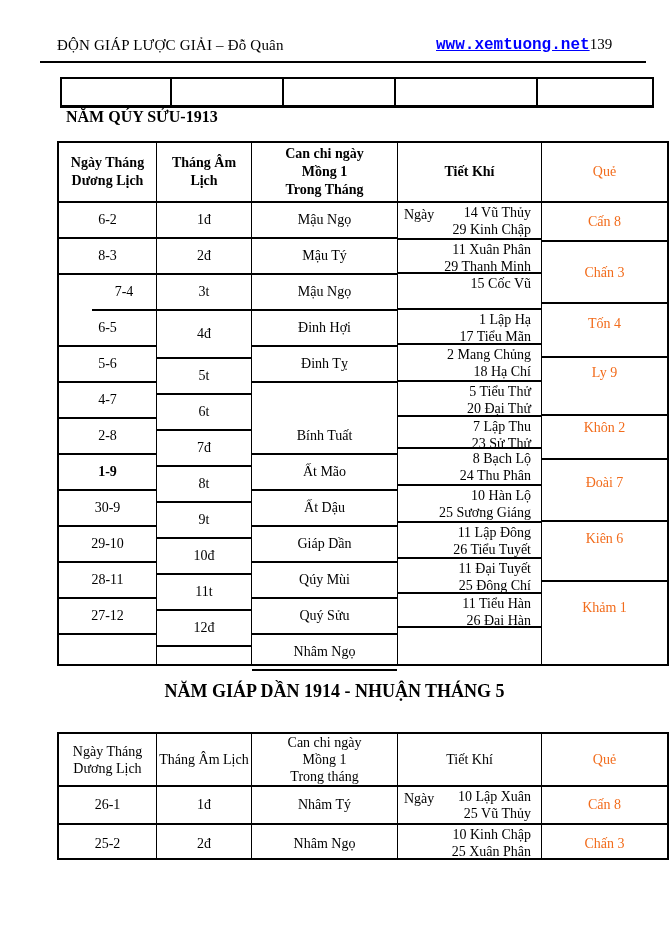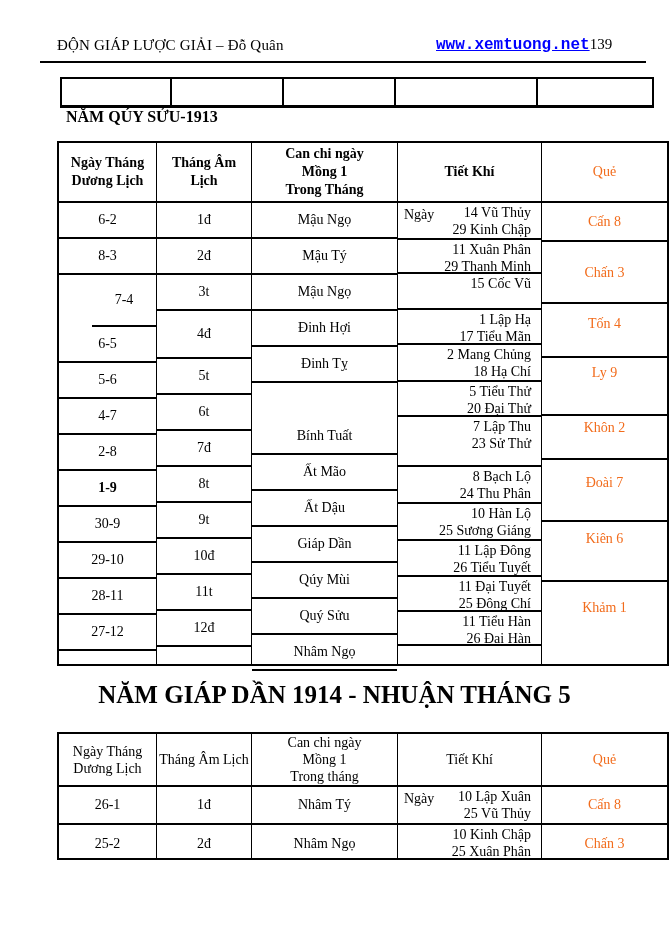--- a/index.html
+++ b/index.html
@@ -21,21 +21,21 @@
   .header-rule { position: absolute; left: 40px; top: 61px; width: 606px; height: 2px; background: #000; }
 
   .top-table {
     position: absolute; left: 60px; top: 77px; width: 594px; height: 31px;
     border: 2px solid #000; border-bottom-width: 3px; display: flex;
   }
   .top-cell { height: 100%; border-right: 2px solid #000; position: relative; }
   .top-cell:last-child { border-right: none; flex: 1 1 auto; }
 
   .h1913 { position: absolute; left: 66px; top: 108px; margin: 0; font-size: 16px; font-weight: bold; }
-  .h1914 { position: absolute; left: 0; top: 681px; width: 669px; margin: 0; text-align: center; font-size: 25px; font-weight: bold; }
+  .h1914 { position: absolute; left: 0; top: 681px; width: 669px; margin: 0; text-align: center; font-size: 18px; font-weight: bold; }
 
   .cal-table { position: absolute; display: flex; border: 2px solid #000; background: #fff; }
   #table1 { left: 57px; top: 141px; width: 612px; height: 525px; }
   #table2 { left: 57px; top: 732px; width: 612px; height: 128px; }
 
   .col { display: flex; flex-direction: column; flex: 0 0 auto; }
   .col.last { flex: 1 1 auto; }
   .col + .col { border-left: 1.5px solid #000; }
   .cell {
     border-bottom: 2px solid #000; flex: 0 0 auto;
@@ -72,21 +72,21 @@
 
   <h2 class="h1913">NĂM QÚY SỬU-1913</h2>
   <div class="cal-table" id="table1">
       <div class="col" style="width: 97px;">
         <div class="cell header bold" style="height: 60px;">
           <span>Ngày Tháng</span>
           <span>Dương Lịch</span>
         </div>
         <div class="cell" style="height: 36px;">6-2</div>
         <div class="cell" style="height: 36px;">8-3</div>
-        <div class="cell" style="height: 52px; margin-left: 33px;">7-4</div>
+        <div class="cell" style="height: 36px; margin-left: 33px;">7-4</div>
         <div class="cell" style="height: 36px;">6-5</div>
         <div class="cell" style="height: 36px;">5-6</div>
         <div class="cell" style="height: 36px;">4-7</div>
         <div class="cell" style="height: 36px;">2-8</div>
         <div class="cell" style="height: 36px; font-weight: bold;">1-9</div>
         <div class="cell" style="height: 36px;">30-9</div>
         <div class="cell" style="height: 36px;">29-10</div>
         <div class="cell" style="height: 36px;">28-11</div>
         <div class="cell" style="height: 36px;">27-12</div>
         <div class="cell" style="height: 33px;"></div>
@@ -150,21 +150,21 @@
           <div class="tk-line">17 Tiểu Mãn</div>
         </div>
         <div class="cell tk-cell" style="height: 37px;">
           <div class="tk-line">2 Mang Chủng</div>
           <div class="tk-line">18 Hạ Chí</div>
         </div>
         <div class="cell tk-cell" style="height: 35px;">
           <div class="tk-line">5 Tiểu Thử</div>
           <div class="tk-line">20 Đại Thử</div>
         </div>
-        <div class="cell tk-cell" style="height: 50px;">
+        <div class="cell tk-cell" style="height: 32px;">
           <div class="tk-line">7 Lập Thu</div>
           <div class="tk-line">23 Sử Thử</div>
         </div>
         <div class="cell tk-cell" style="height: 37px;">
           <div class="tk-line">8 Bạch Lộ</div>
           <div class="tk-line">24 Thu Phân</div>
         </div>
         <div class="cell tk-cell" style="height: 37px;">
           <div class="tk-line">10 Hàn Lộ</div>
           <div class="tk-line">25 Sương Giáng</div>

